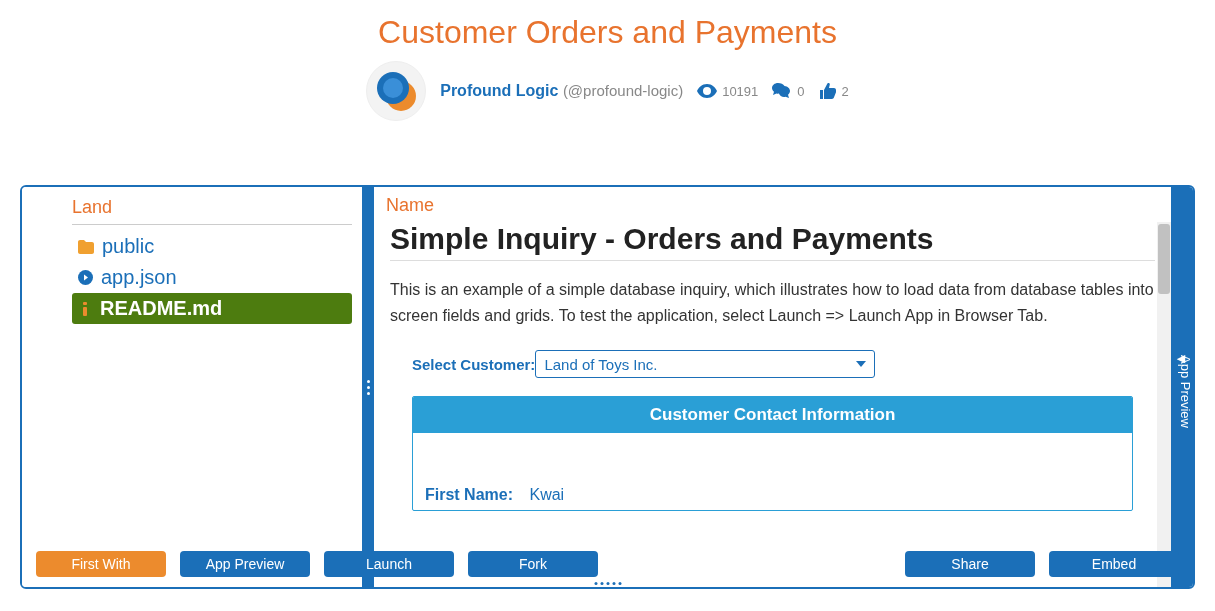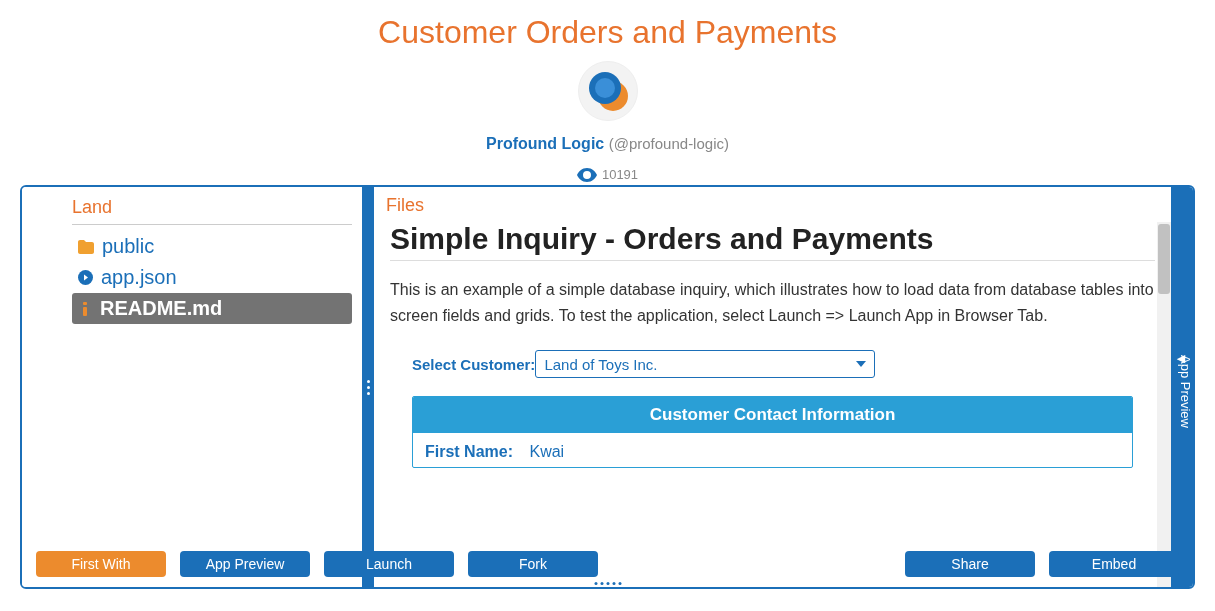--- a/index.html
+++ b/index.html
@@ -1,44 +1,44 @@
 <!DOCTYPE html>
 <html><head>
 <meta charset="utf-8">
 <style>
   * { box-sizing: border-box; margin: 0; padding: 0; }
   body { font-family: "Segoe UI", Arial, sans-serif; background: #fff; color: #333; }
   .page { width: 1215px; height: 611px; position: relative; padding-top: 14px; }
   .title { text-align: center; font-size: 32px; font-weight: 400; color: #e8732e; }
-  .meta-row { display: flex; align-items: center; justify-content: center; gap: 14px; margin-top: 10px; flex-direction: column; }
+  .meta-row { display: flex; align-items: center; justify-content: center; gap: 14px; margin-top: 10px; }
   .logo { width: 60px; height: 60px; border-radius: 50%; background: #f3f3f3; display: flex; align-items: center; justify-content: center; position: relative; border: 1px solid #eee; }
   .author-name { color: #1b6fb8; font-weight: 600; font-size: 16px; }
   .author-handle { color: #888; font-size: 15px; }
   .stat { display: flex; align-items: center; gap: 5px; color: #888; font-size: 13px; }
   .stat svg { fill: #1b6fb8; }
   .workspace { position: absolute; left: 20px; right: 20px; bottom: 22px; top: 185px; border: 2px solid #1b6fb8; border-radius: 6px; display: flex; overflow: hidden; background: #fff; }
   .left-rail { width: 40px; background: #fff; border-right: 0; position: relative; }
   .splitter { width: 12px; background: #1b6fb8; display: flex; flex-direction: column; align-items: center; justify-content: center; gap: 3px; }
   .splitter .dot { width: 3px; height: 3px; border-radius: 50%; background: #fff; }
   .files-panel { flex: 0 0 300px; background: #fff; padding: 8px 10px; }
   .panel-title { color: #e8732e; font-size: 18px; font-weight: 500; border-bottom: 1px solid #ccc; padding: 2px 0 6px 0; margin-bottom: 6px; }
   .file-item { display: flex; align-items: center; gap: 8px; padding: 4px 6px; font-size: 20px; color: #1b6fb8; border-radius: 3px; cursor: pointer; }
-  .file-item.selected { background: #737373; color: #fff; font-weight: 600; }
+  .file-item.selected { background: #4d7c0f; color: #fff; font-weight: 600; }
   .file-item .pub { color: #1b6fb8; }
   .content-panel { flex: 1; background: #fff; display: flex; flex-direction: column; position: relative; }
   .about-title { color: #e8732e; font-size: 18px; font-weight: 500; padding: 8px 12px 6px 12px; }
   .readme { padding: 0 16px 8px 16px; overflow: auto; flex: 1; position: relative; }
   .readme h1 { font-size: 30px; font-weight: 550; color: #222; border-bottom: 1px solid #ddd; padding-bottom: 4px; margin-bottom: 16px; }
   .readme p { font-size: 16px; color: #333; line-height: 1.6; margin-bottom: 22px; }
   .form-row { display: flex; align-items: center; gap: 0; margin: 6px 0 18px 22px; }
   .form-label { color: #1b6fb8; font-weight: 700; font-size: 15px; }
   .select { width: 340px; height: 28px; border: 1px solid #1b6fb8; border-radius: 3px; padding: 2px 8px; color: #1b6fb8; font-size: 15px; background: #fff; display: flex; align-items: center; justify-content: space-between; }
   .contact-card { margin: 0 22px; border: 1px solid #2a9fd6; border-radius: 2px; overflow: hidden; }
   .contact-head { background: #2a9fd6; color: #fff; text-align: center; padding: 8px; font-weight: 600; font-size: 17px; }
-  .contact-body { padding: 10px 12px 6px 12px; }
+  .contact-body { padding: 10px 12px 6px 12px; margin-top: 43px; }
   .contact-label { color: #1b6fb8; font-weight: 700; display: inline-block; width: 100px; }
   .contact-val { color: #1b6fb8; }
   .scroll-track { position: absolute; right: 0; top: 0; bottom: 0; width: 14px; background: #f1f1f1; }
   .scroll-thumb { position: absolute; right: 1px; top: 2px; width: 12px; height: 70px; background: #c1c1c1; border-radius: 3px; }
   .right-tab { width: 22px; background: #1b6fb8; color: #fff; writing-mode: vertical-rl; text-align: center; font-size: 13px; padding-top: 8px; position: relative; }
   .right-tab .arrow { position: absolute; left: 50%; transform: translateX(-50%); top: 165px; color: #fff; font-size: 11px; }
   .toolbar { position: absolute; left: 14px; right: 14px; bottom: 6px; height: 34px; display: flex; align-items: center; gap: 14px; }
   .btn { height: 26px; border-radius: 4px; color: #fff; font-size: 14px; display: flex; align-items: center; justify-content: center; border: none; cursor: pointer; min-width: 130px; }
   .btn.orange { background: #ec8b2d; }
   .btn.blue { background: #1b6fb8; }
@@ -111,21 +111,21 @@
       </div>
     </div>
 
     <div class="splitter">
       <div class="dot"></div>
         <div class="dot"></div>
         <div class="dot"></div>
     </div>
 
     <div class="content-panel">
-      <div class="about-title">Files</div>
+      <div class="about-title">Name</div>
       <div class="readme">
         <div class="scroll-track">
           <div class="scroll-thumb"></div>
         </div>
         <h1>Simple Inquiry - Orders and Payments</h1>
         <p>This is an example of a simple database inquiry, which illustrates how to load data from database tables into screen fields and grids. To test the application, select Launch =&gt; Launch App in Browser Tab.</p>
         <div class="form-row">
           <div class="form-label">Select Customer:</div>
           <div class="select">
             <span>Land of Toys Inc.</span>

